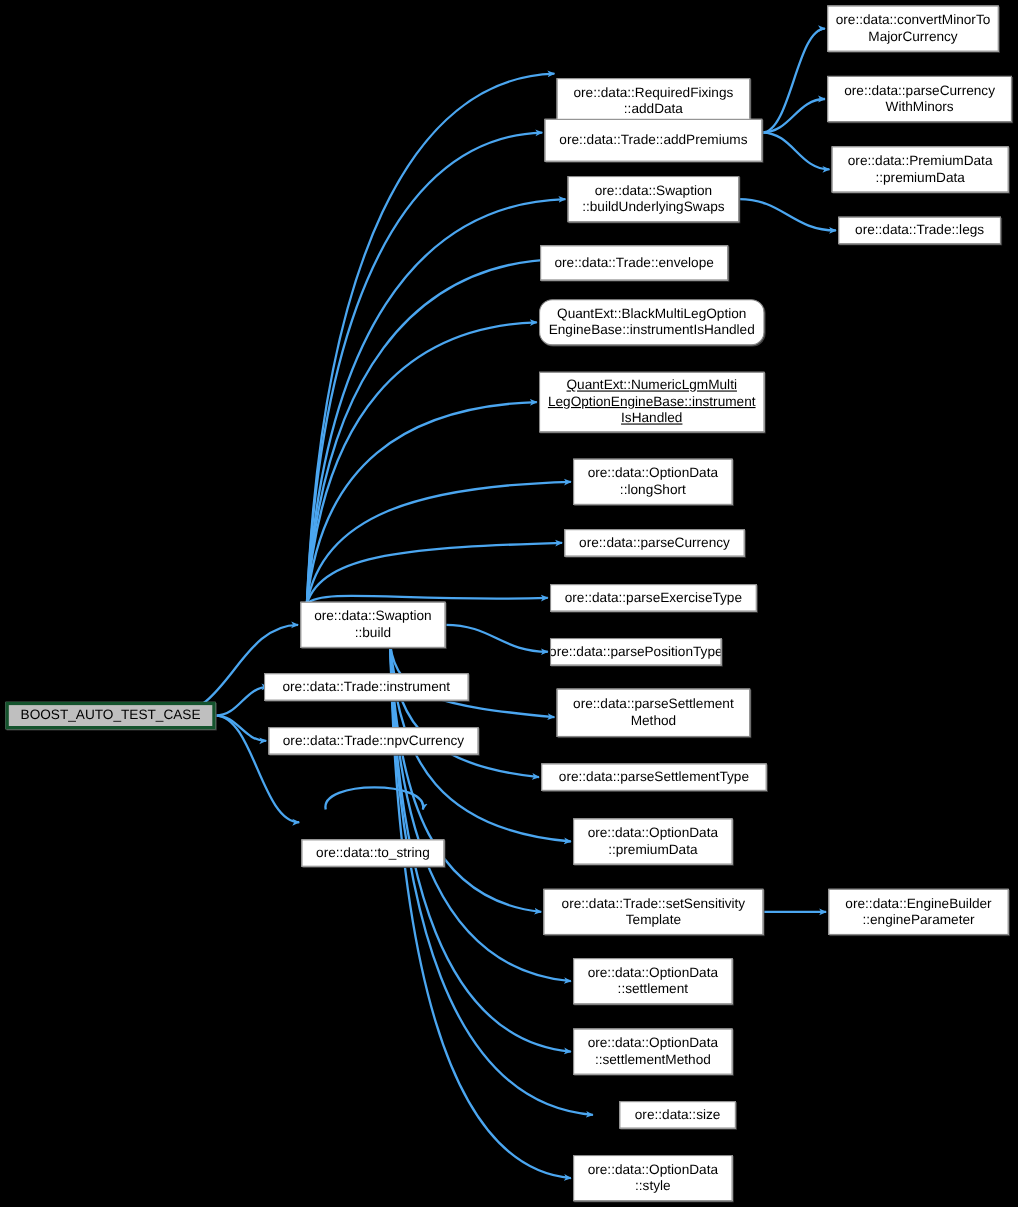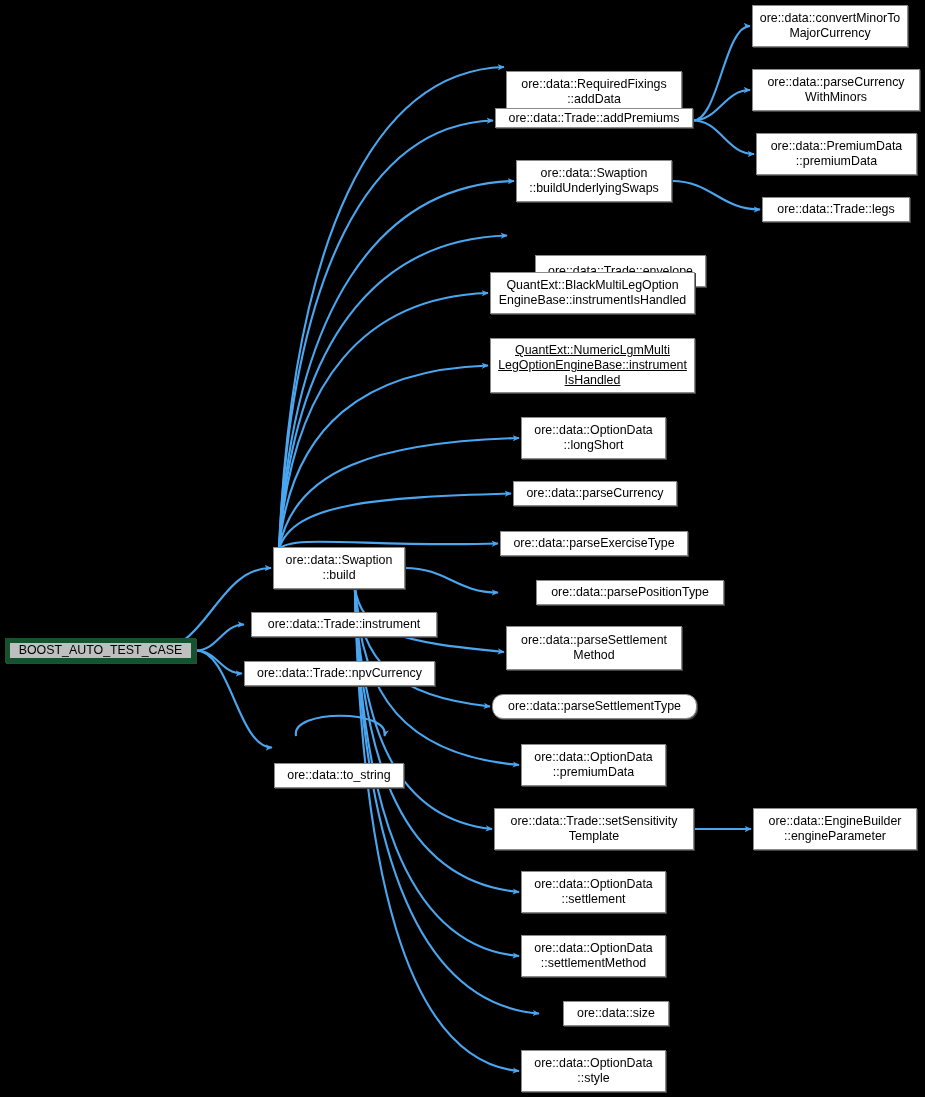--- a/index.html
+++ b/index.html
@@ -36,21 +36,21 @@
     text-align: center;
     color: #000000;
     font-size: 12.4px;
     line-height: 15px;
     letter-spacing: 0px;
     padding: 1px 3px;
     overflow: hidden;
   }
   .node.root {
     background: #bfbfbf;
-    border: 5px solid #14532d;
+    border: 3px solid #14532d;
   }
   .node-label {
     display: block;
     white-space: pre-line;
   }
 </style>
 </head>
 <body>
 
 <div id="canvas">
@@ -90,70 +90,70 @@
       <path d="M 694 829 L 751 829" fill="none" stroke="#4ba6f0" stroke-width="2.1" marker-end="url(#arrowhead)"></path>
     </svg>
   <div id="node-layer">
       <div class="node root" style="left: 5px; top: 638px; width: 191px; height: 25px;">
         <span class="node-label">BOOST_AUTO_TEST_CASE</span>
       </div>
       <div class="node" style="left: 273px; top: 547px; width: 132px; height: 42px;">
         <span class="node-label">ore::data::Swaption
 ::build</span>
       </div>
-      <div class="node" style="left: 251px; top: 612px; width: 186px; height: 25px;">
+      <div class="node" style="left: 240px; top: 612px; width: 186px; height: 25px;">
         <span class="node-label">ore::data::Trade::instrument</span>
       </div>
       <div class="node" style="left: 244px; top: 661px; width: 191px; height: 25px;">
         <span class="node-label">ore::data::Trade::npvCurrency</span>
       </div>
       <div class="node" style="left: 274px; top: 735px; width: 130px; height: 25px; margin-top: 28px;">
         <span class="node-label">ore::data::to_string</span>
       </div>
       <div class="node" style="left: 506px; top: 46px; width: 176px; height: 42px; margin-top: 25px;">
         <span class="node-label">ore::data::RequiredFixings
 ::addData</span>
       </div>
-      <div class="node" style="left: 495px; top: 108px; width: 198px; height: 20px; text-align: center;">
+      <div class="node" style="left: 495px; top: 108px; width: 198px; height: 39px; text-align: center;">
         <span class="node-label">ore::data::Trade::addPremiums</span>
       </div>
       <div class="node" style="left: 516px; top: 160px; width: 156px; height: 42px;">
         <span class="node-label">ore::data::Swaption
 ::buildUnderlyingSwaps</span>
       </div>
-      <div class="node" style="left: 535px; top: 223px; width: 171px; height: 32px; margin-top: 32px;">
+      <div class="node" style="left: 491px; top: 223px; width: 171px; height: 32px;">
         <span class="node-label">ore::data::Trade::envelope</span>
       </div>
-      <div class="node" style="left: 490px; top: 272px; width: 205px; height: 42px;">
+      <div class="node" style="left: 490px; top: 272px; width: 205px; height: 42px; border-radius: 12px;">
         <span class="node-label">QuantExt::BlackMultiLegOption
 EngineBase::instrumentIsHandled</span>
       </div>
       <div class="node" style="left: 490px; top: 338px; width: 205px; height: 55px; text-decoration: underline;">
         <span class="node-label">QuantExt::NumericLgmMulti
 LegOptionEngineBase::instrument
 IsHandled</span>
       </div>
       <div class="node" style="left: 521px; top: 417px; width: 145px; height: 42px;">
         <span class="node-label">ore::data::OptionData
 ::longShort</span>
       </div>
       <div class="node" style="left: 513px; top: 481px; width: 164px; height: 25px;">
         <span class="node-label">ore::data::parseCurrency</span>
       </div>
       <div class="node" style="left: 500px; top: 531px; width: 188px; height: 25px;">
         <span class="node-label">ore::data::parseExerciseType</span>
       </div>
-      <div class="node" style="left: 500px; top: 580px; width: 188px; height: 25px; margin-left: 36px;">
+      <div class="node" style="left: 500px; top: 580px; width: 156px; height: 25px;">
         <span class="node-label">ore::data::parsePositionType</span>
       </div>
       <div class="node" style="left: 506px; top: 626px; width: 176px; height: 44px;">
         <span class="node-label">ore::data::parseSettlement
 Method</span>
       </div>
-      <div class="node" style="left: 492px; top: 694px; width: 205px; height: 25px; border-radius: 11px;">
+      <div class="node" style="left: 492px; top: 694px; width: 205px; height: 25px;">
         <span class="node-label">ore::data::parseSettlementType</span>
       </div>
       <div class="node" style="left: 521px; top: 744px; width: 145px; height: 42px;">
         <span class="node-label">ore::data::OptionData
 ::premiumData</span>
       </div>
       <div class="node" style="left: 494px; top: 808px; width: 200px; height: 42px;">
         <span class="node-label">ore::data::Trade::setSensitivity
 Template</span>
       </div>

